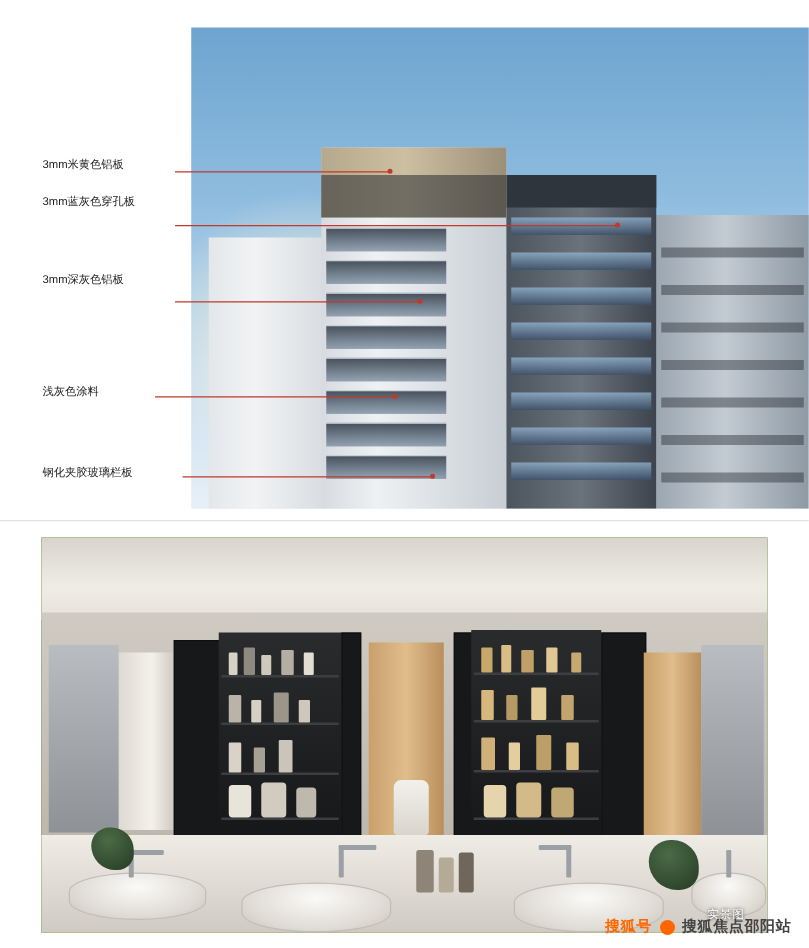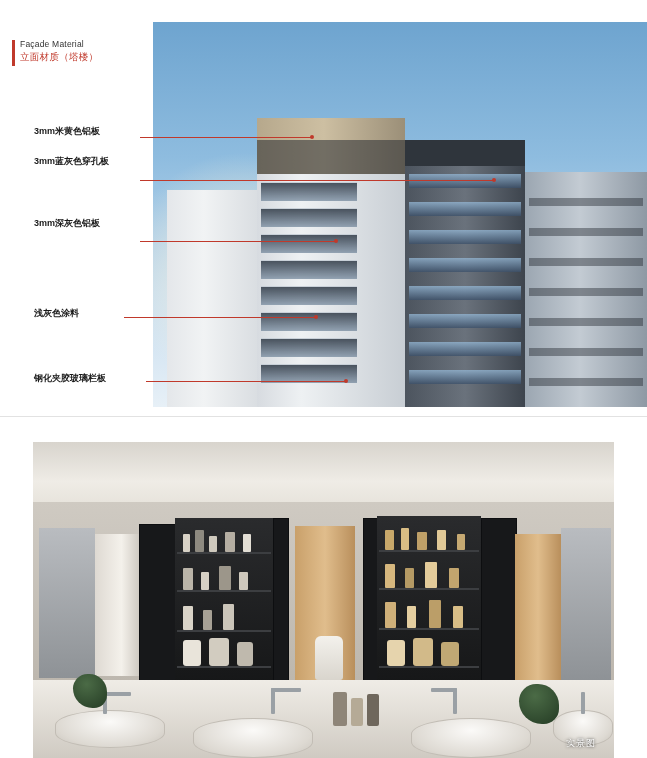--- a/index.html
+++ b/index.html
@@ -144,21 +144,20 @@
     width: 4px; height: 4px;
     border-radius: 50%;
     background: #c0392b;
   }
   .facade-label {
     position: absolute;
     font-size: 9px;
     color: #1a1a1a;
     white-space: nowrap;
     line-height: 12px;
-    font-weight: bold;
   }
 
   
   #slide-divider {
     position: absolute;
     left: 0; top: 416px;
     width: 647px;
     height: 1px;
     background: #e2e2e2;
   }
@@ -172,21 +171,20 @@
     background: #ffffff;
   }
   #interior-photo {
     position: absolute;
     left: 33px;
     top: 12px;
     width: 581px;
     height: 316px;
     overflow: hidden;
     background: #4d7c0f;
-    margin-top: 12px;
   }
   
   #interior-photo .ceiling {
     position: absolute;
     left: 0; top: 0; width: 581px; height: 66px;
     background: linear-gradient(180deg,#d8d4cd 0%, #efece6 60%, #e6e2da 100%);
   }
   
   #interior-photo .backwall {
     position: absolute;
@@ -283,25 +281,20 @@
     width: 12px; height: 12px;
     border-radius: 50%;
     background: #f60;
   }
 </style>
 </head>
 <body>
 
 <section id="slide-facade">
 
-  <div id="facade-title-block">
-    <div class="bar"></div>
-    <div id="facade-title-en">Façade Material</div>
-    <div id="facade-title-cn">立面材质（塔楼）</div>
-  </div>
 
   <div id="facade-photo">
     <div class="sun-glow"></div>
 
     <div class="tower-far"></div>
     <div class="tower-far-right"></div>
 
     <div class="tower-right"></div>
     <div class="tower-right-cap"></div>
 
@@ -437,13 +430,18 @@
     <div class="bottle" style="left:300px;top:250px;width:14px;height:34px;background:#8e8578;border-radius:2px"></div>
     <div class="bottle" style="left:318px;top:256px;width:12px;height:28px;background:#b5aa96;border-radius:2px"></div>
     <div class="bottle" style="left:334px;top:252px;width:12px;height:32px;background:#6f675c;border-radius:2px"></div>
 
     <div class="plant" style="left:40px;top:232px;width:34px;height:34px"></div>
     <div class="plant" style="left:486px;top:242px;width:40px;height:40px"></div>
 
     <div id="photo-caption">实景图</div>
   </div>
 
+  <div id="watermark">
+    <span class="sohu-mark">搜狐号</span>
+    <span class="dot-sep"></span>
+    <span>搜狐焦点邵阳站</span>
+  </div>
 </section>
 
 </body></html>

